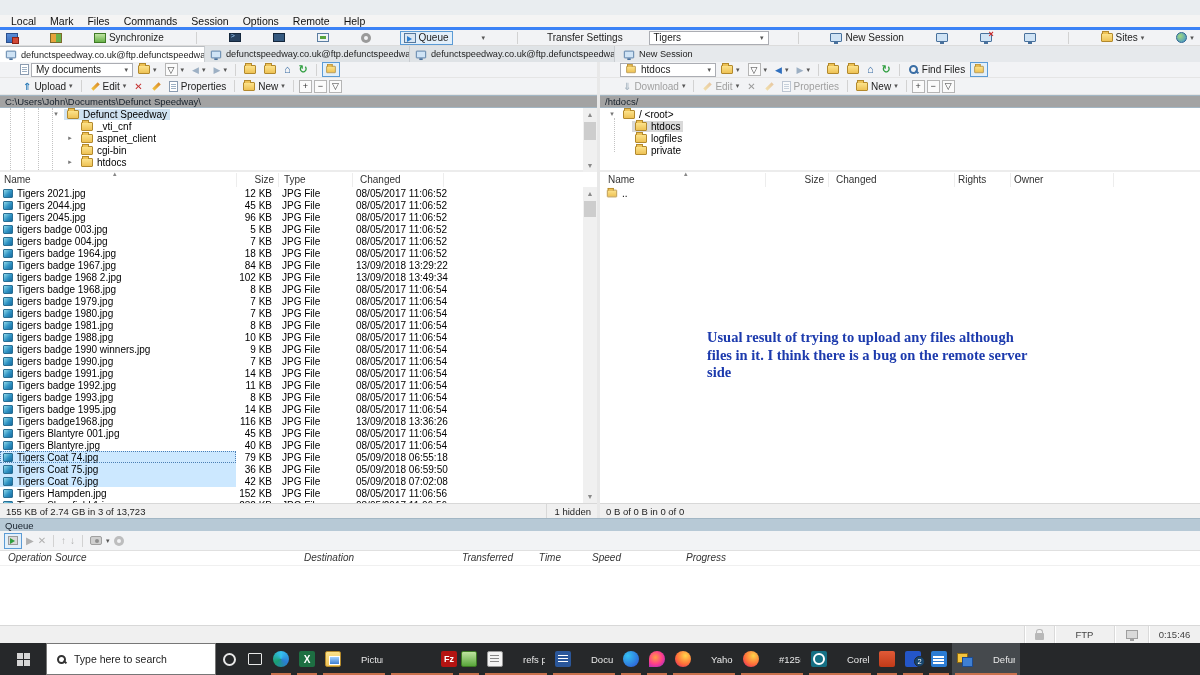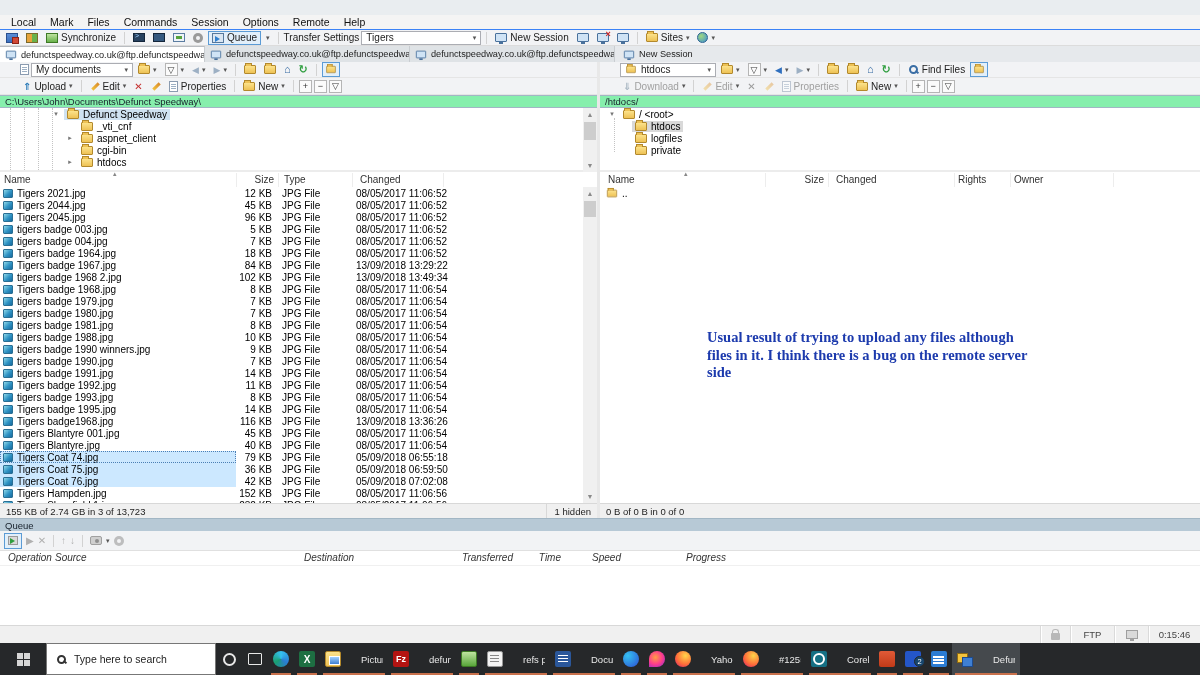--- a/index.html
+++ b/index.html
@@ -13,25 +13,25 @@
   .appicon::before{content:'';position:absolute;left:0;top:0;width:7px;height:7px;background:#f4c33c;border:1px solid #8d6a14;}
   .appicon::after{content:'';position:absolute;left:4px;top:3px;width:7px;height:7px;background:#3f7fd2;border:1px solid #1d4b8f;}
   .wcontrols{position:absolute;right:0;top:0;height:15px;display:flex;}
   .wbtn{width:44px;height:15px;display:flex;align-items:center;justify-content:center;color:#444;}
   .wmin{width:8px;height:1px;background:#444;}
   .wres{width:6px;height:6px;border:1px solid #444;position:relative;background:#fff;}
   .wres::before{content:'';position:absolute;top:-3px;left:2px;width:6px;height:6px;border:1px solid #444;border-bottom:none;border-left:none;}
   .wclose{font-size:11px;line-height:1;}
 
   
-  .menubar{position:absolute;top:15px;left:0;width:1200px;height:15px;background:#f4f4f4;display:flex;align-items:center;padding-left:4px;border-bottom:1px solid #3b82f6;}
+  .menubar{position:absolute;top:15px;left:0;width:1200px;height:15px;background:#f4f4f4;display:flex;align-items:center;padding-left:4px;border-bottom:3px solid #3b82f6;}
   .menuitem{padding:0 7px;height:15px;display:flex;align-items:center;font-size:10.5px;color:#111;}
 
   
-  .toolbar{position:absolute;top:30px;left:0;width:1200px;height:16px;background:#f2f3f5;border-bottom:1px solid #dcdcdc;display:flex;align-items:center;padding:0 3px;gap:2px;font-size:10px;color:#222;}
+  .toolbar{position:absolute;top:30px;left:0;width:1200px;height:16px;background:#f2f3f5;border-bottom:1px solid #dcdcdc;display:flex;align-items:center;padding:0 3px;gap:2px;font-size:10px;color:#222;justify-content:space-between;}
   .tsep{width:1px;height:12px;background:#d2d2d2;margin:0 3px;flex:none;}
   .tbtn{height:14px;display:flex;align-items:center;gap:3px;padding:0 3px;flex:none;white-space:nowrap;}
   .dd{font-size:7px;color:#555;}
   .combo{background:#fff;border:1px solid #abadb3;height:14px;display:flex;align-items:center;gap:4px;padding:0 4px;font-size:10px;flex:none;}
   .combo .dd{margin-left:auto;}
   .queuebtn{border:1px solid #5b9bd5;background:#e2effa;}
   .ic{flex:none;display:inline-block;position:relative;}
   .ic-grid{width:12px;height:10px;background:linear-gradient(#5b8dd6,#3a6fbe);border:1px solid #2b4f8e;}
   .ic-grid::after{content:'';position:absolute;right:-2px;bottom:-2px;width:5px;height:5px;background:#d14836;border:1px solid #8e2418;}
   .ic-sync2{width:12px;height:10px;background:linear-gradient(90deg,#e7a33b 50%,#69b24a 50%);border:1px solid #7c6a2a;}
@@ -79,21 +79,21 @@
   .magnifier::after{content:'';position:absolute;left:7px;top:7px;width:4px;height:2px;background:#3a6ea5;transform:rotate(45deg);}
   .home{color:#3a6ea5;font-size:11px;line-height:1;}
   .refresh{color:#2f9e3f;font-size:11px;line-height:1;font-weight:bold;}
   .pencil{width:10px;height:10px;position:relative;}
   .pencil::before{content:'';position:absolute;left:1px;top:4px;width:9px;height:3px;background:linear-gradient(90deg,#f2c23e,#d98a2b);transform:rotate(-45deg);}
   .redx{color:#c53030;font-weight:bold;font-size:10px;}
   .greyx{color:#9a9a9a;font-weight:bold;font-size:10px;}
   .page{width:9px;height:11px;background:#fff;border:1px solid #8a9bb0;position:relative;flex:none;}
   .page::after{content:'';position:absolute;left:1px;top:2px;width:5px;height:1px;background:#9db0c4;box-shadow:0 2px 0 #9db0c4,0 4px 0 #9db0c4;}
   .uparrow{color:#2a7ab8;font-weight:bold;font-size:10px;}
-  .pathbar{position:absolute;top:33px;left:0;right:0;height:13px;background:#86efac;border-top:1px solid #a2b6c4;border-bottom:1px solid #a2b6c4;display:flex;align-items:center;padding:0 5px;font-size:9.5px;color:#16202b;}
+  .pathbar{position:absolute;top:33px;left:0;right:0;height:13px;background:#a3a3a3;border-top:1px solid #a2b6c4;border-bottom:1px solid #a2b6c4;display:flex;align-items:center;padding:0 5px;font-size:9.5px;color:#16202b;}
 
   
   .tree{position:absolute;top:46px;left:0;right:0;height:64px;background:#fff;border-bottom:2px solid #ececec;overflow:hidden;}
   .trow{height:12px;display:flex;align-items:center;gap:4px;font-size:10px;position:relative;}
   .texp{width:8px;text-align:center;font-size:7px;color:#777;flex:none;}
   .tlabel{display:flex;align-items:center;gap:4px;padding:0 3px;white-space:nowrap;}
   .tlabel.hlblue{background:#cfe2f1;}
   .tlabel.hlgrey{background:#d9d9d9;}
   .tguide{position:absolute;width:0;border-left:1px dotted #c3c3c3;top:0;bottom:0;}
   .sb{position:absolute;width:14px;background:#f0f0f0;}
@@ -156,21 +156,21 @@
   .tbn .lbl{white-space:nowrap;overflow:hidden;margin-left:16px;}
   .tbn.running::after{content:'';position:absolute;left:3px;right:3px;bottom:0;height:2px;background:#c9714c;}
   .tbn.active{background:#45494d;}
   .ti{width:16px;height:16px;flex:none;position:relative;border-radius:2px;}
   .ti-cortana{border:2px solid #e8e8e8;border-radius:50%;width:13px;height:13px;background:transparent;}
   .ti-taskview{border:1.5px solid #e8e8e8;border-radius:1px;width:14px;height:12px;background:transparent;}
   .ti-edge{border-radius:50%;background:conic-gradient(#35c1f1,#2b7cd3,#1a9f70,#35c1f1);}
   .ti-excel{background:#1d6f42;display:flex;align-items:center;justify-content:center;color:#fff;font-size:10px;font-weight:bold;}
   .ti-pictures{background:linear-gradient(#fce28b,#eec255);border:1px solid #b3892c;}
   .ti-pictures::after{content:'';position:absolute;left:3px;top:4px;width:9px;height:7px;background:linear-gradient(#9fd0ff,#3f7fd2);border:1px solid #fff;}
-  .ti-fz{background:#b41412;display:flex;align-items:center;justify-content:center;color:#fff;font-size:9px;font-weight:bold;}
+  .ti-fz{background:#b41412;display:flex;align-items:center;justify-content:center;color:#fff;font-size:9px;font-weight:bold;margin-left:48px;}
   .ti-green{background:linear-gradient(#bfe3a0,#58a63a);border:1px solid #3d7a24;}
   .ti-refs{background:#f4f4f4;border:1px solid #999;}
   .ti-refs::after{content:'';position:absolute;left:2px;top:3px;width:9px;height:1px;background:#888;box-shadow:0 3px 0 #888,0 6px 0 #888;}
   .ti-doc{background:#2b579a;}
   .ti-doc::after{content:'';position:absolute;left:3px;top:4px;width:10px;height:1px;background:#fff;box-shadow:0 3px 0 #fff,0 6px 0 #fff;}
   .ti-phone{border-radius:50%;background:radial-gradient(circle at 30% 30%,#35c1f1,#2b4fd3);}
   .ti-paint{border-radius:50% 50% 50% 0;background:radial-gradient(circle at 40% 40%,#ff9f43,#ff3d8b,#8b2bd3);}
   .ti-firefox{border-radius:50%;background:radial-gradient(circle at 65% 30%,#ffd54a,#ff7139 55%,#d6176c);}
   .ti-corel{background:#156f83;display:flex;align-items:center;justify-content:center;}
   .ti-corel::after{content:'';width:8px;height:8px;border:2px solid #fff;border-radius:50%;}
@@ -855,21 +855,21 @@
       <span class="qh" style="left: 581px; width: 40px; text-align: right;">Speed</span>
       <span class="qh" style="left: 686px;">Progress</span>
     </div>
   <div class="queuebody"></div>
 
   <div class="appstatus">
     <div class="aseg first"></div>
     <div class="aseg" style="width:30px">
         <span class="lock"></span>
       </div>
-    <div class="aseg" style="width:44px">
+    <div class="aseg" style="width:60px">
         <span>FTP</span>
       </div>
     <div class="aseg" style="width:34px">
         <span class="monx"></span>
       </div>
     <div class="aseg" style="width:52px">
         <span>0:15:46</span>
       </div>
   </div>
 

